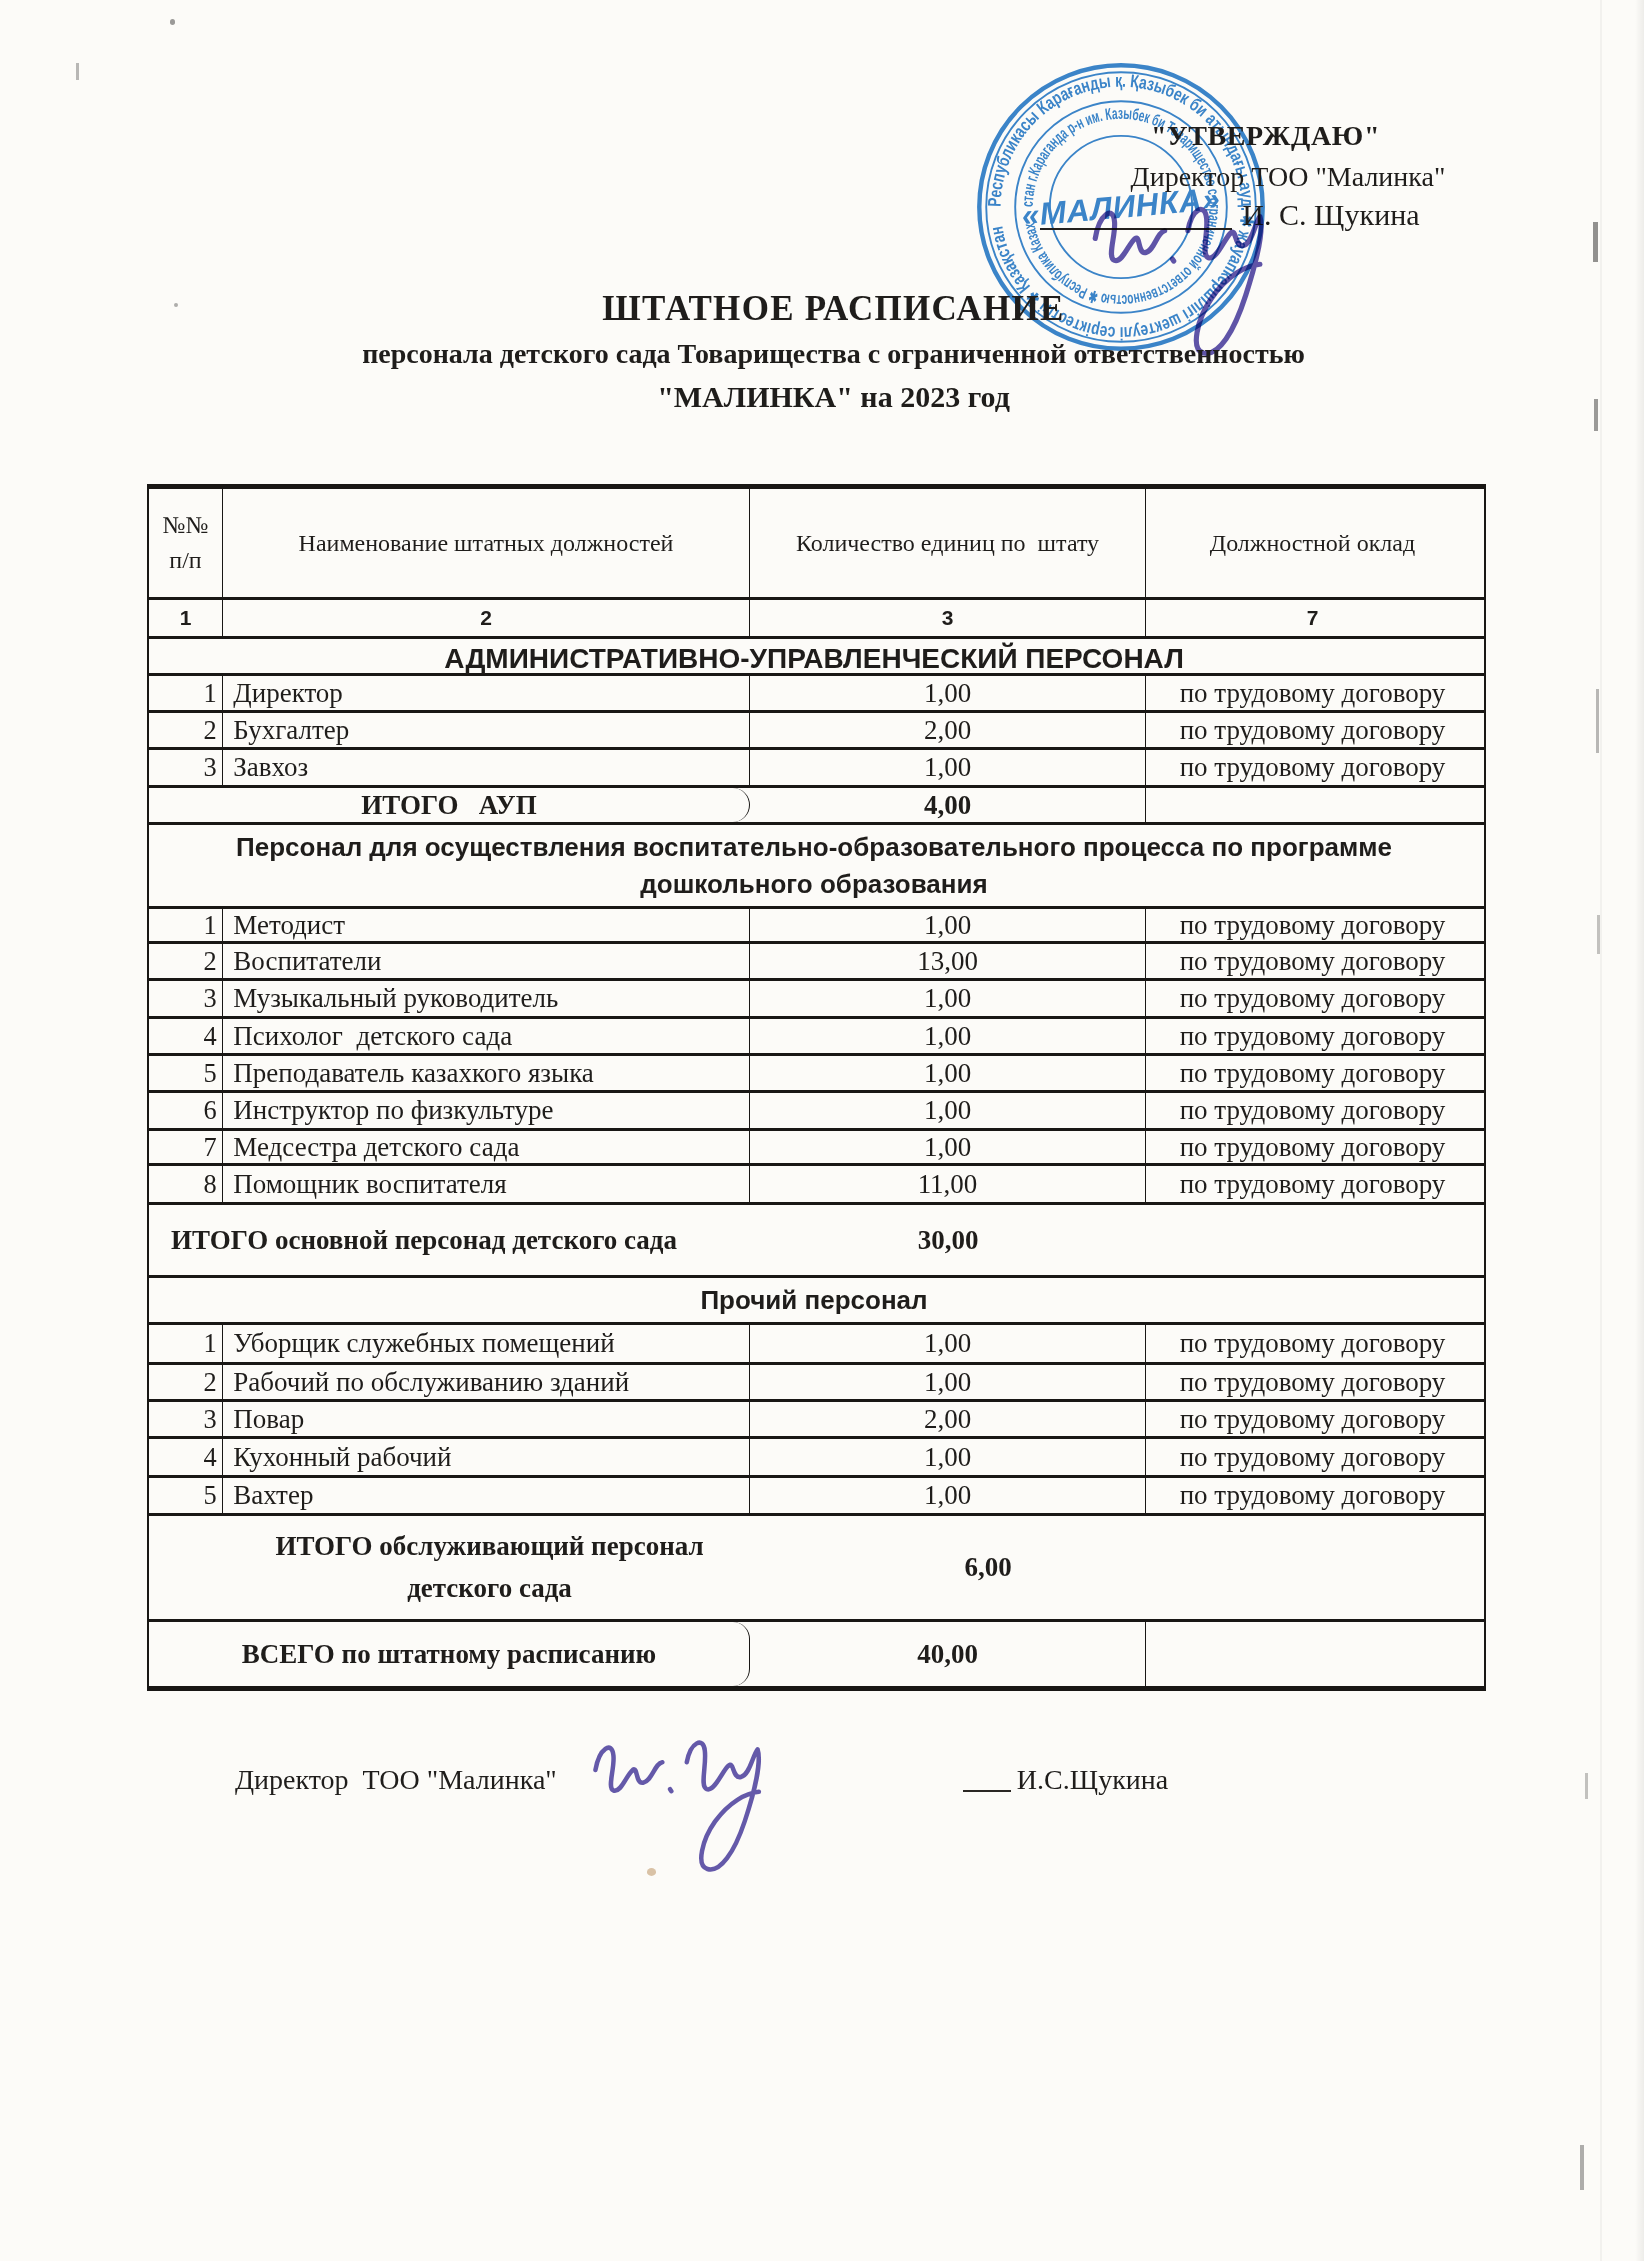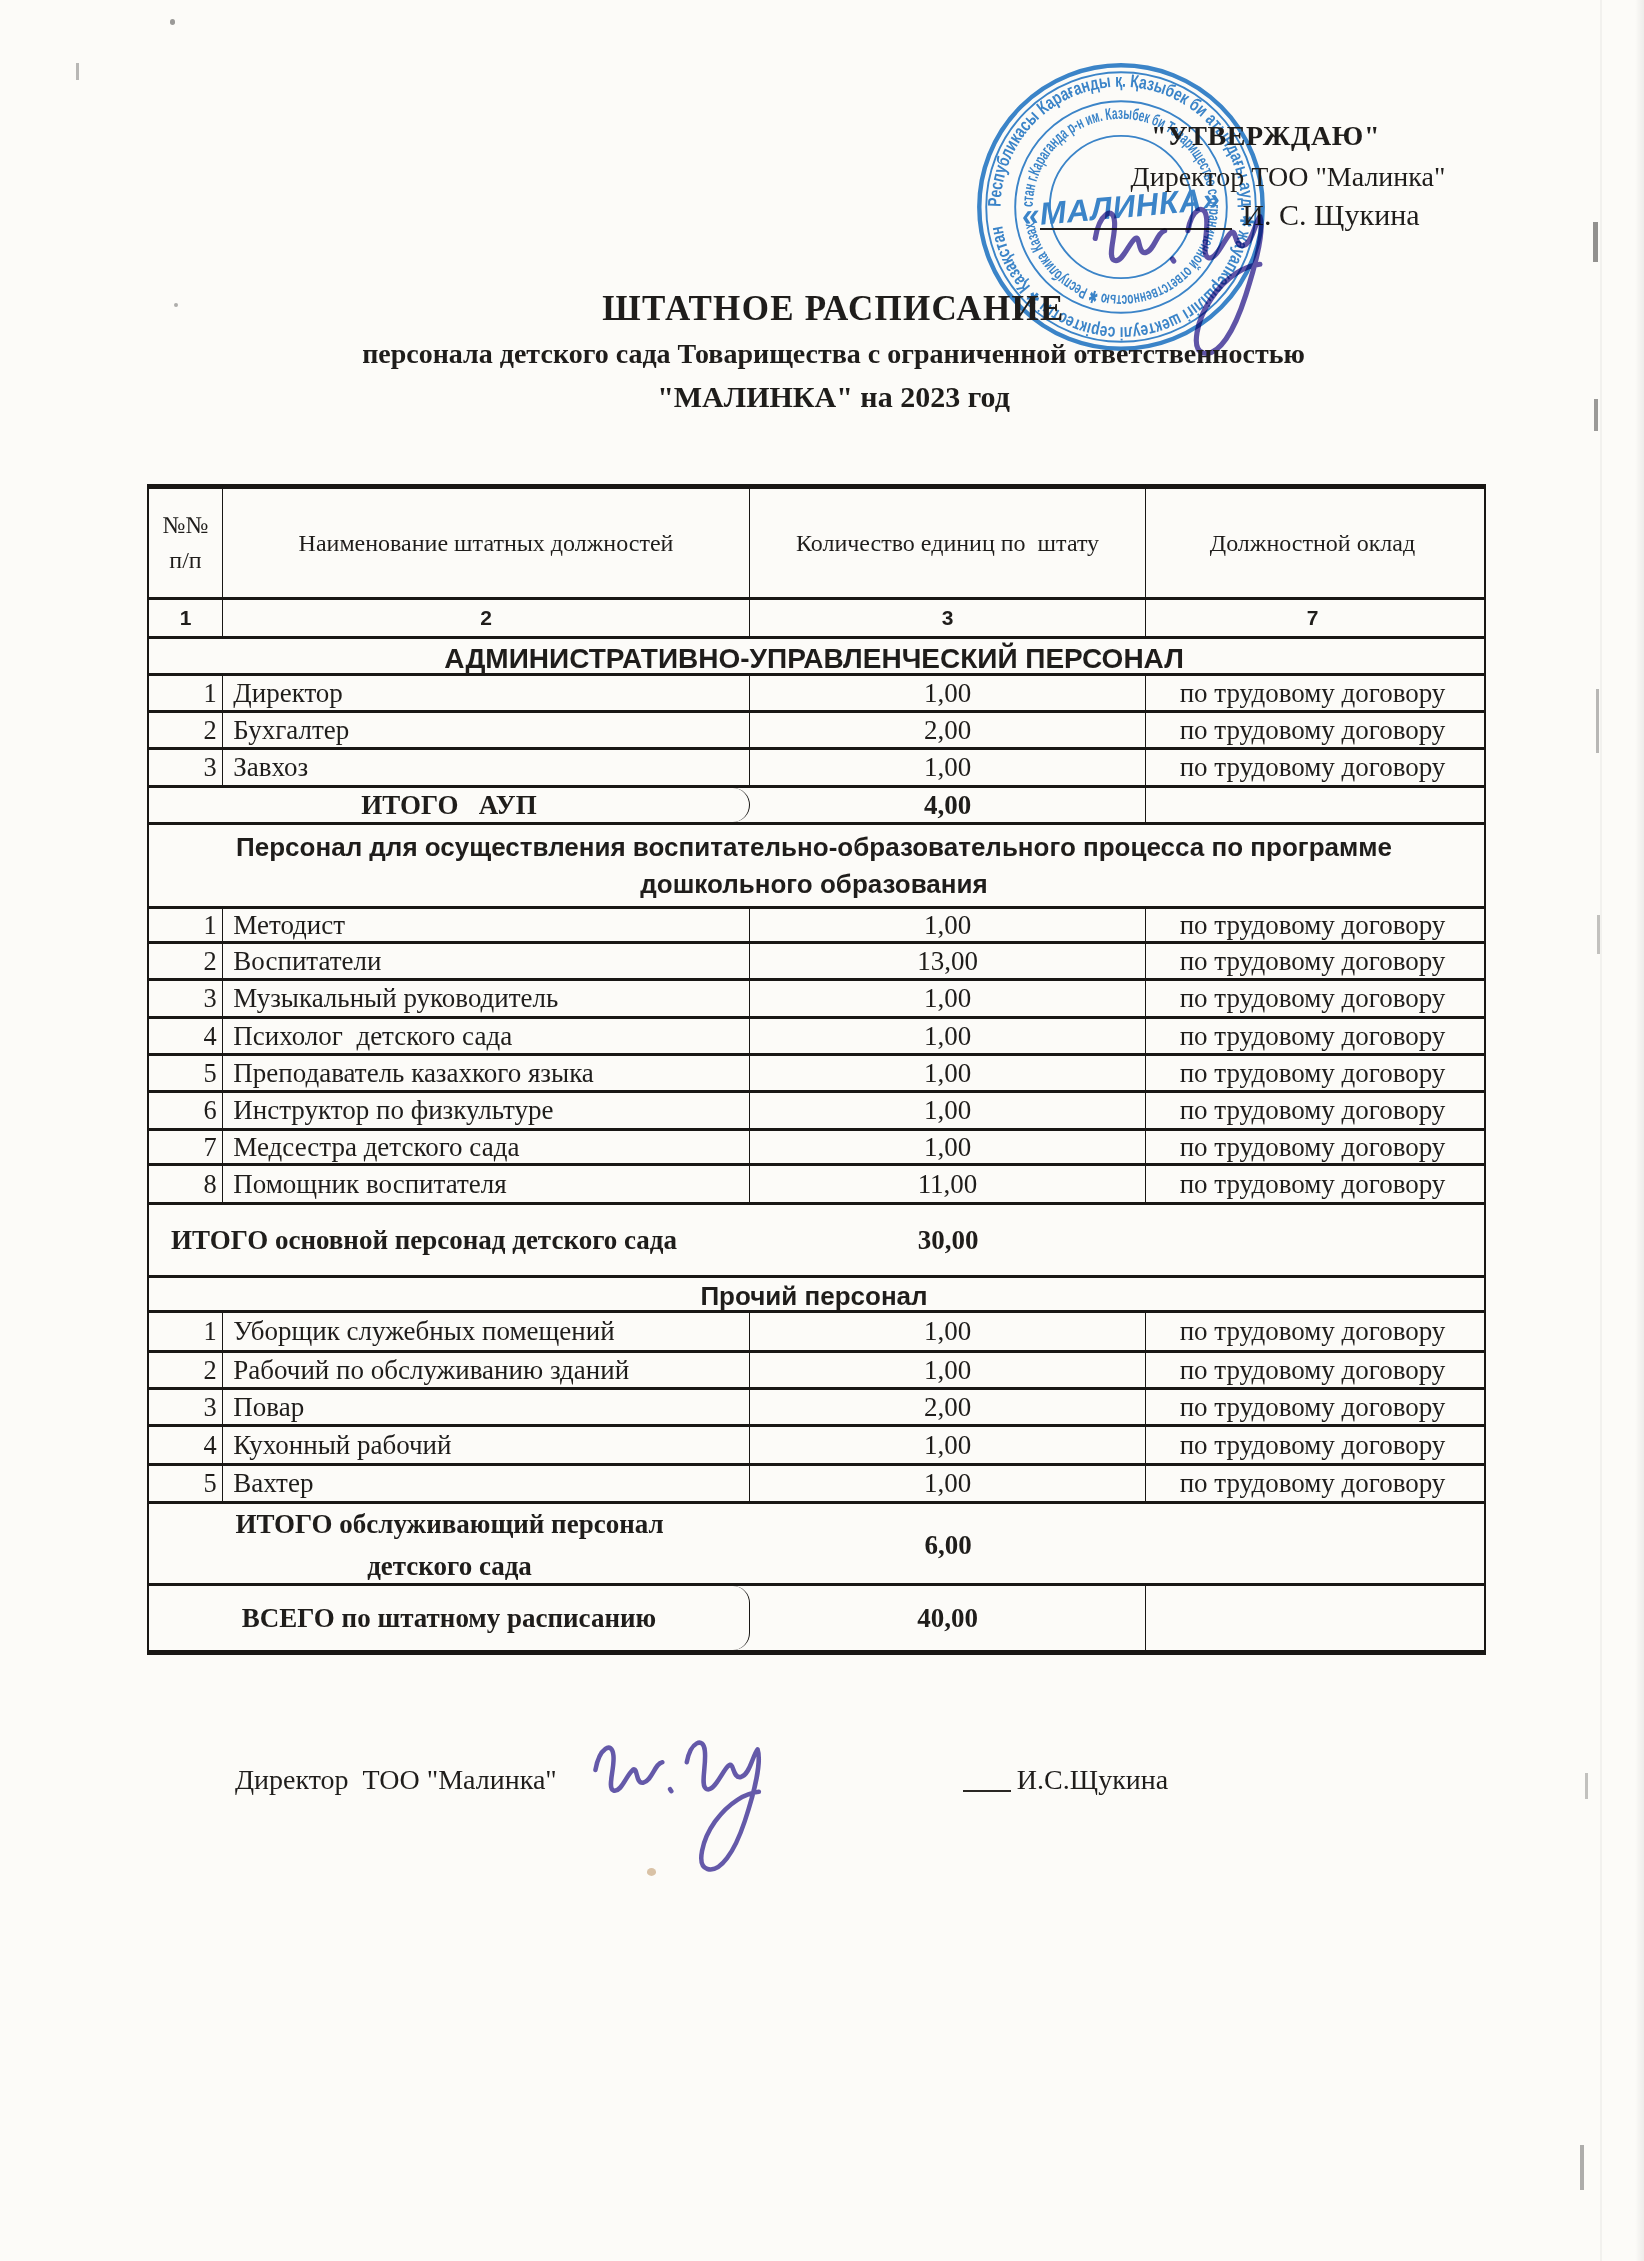--- a/index.html
+++ b/index.html
@@ -213,21 +213,21 @@
           <div class="cell c-num vline">8</div>
           <div class="cell c-name vline">Помощник воспитателя</div>
           <div class="cell c-qty vline">11,00</div>
           <div class="cell c-sal">по трудовому договору</div>
         </div>
         <div class="trow total div-no" style="height: 73px;">
           <div class="cell c-label ls-left">ИТОГО основной персонад детского сада</div>
           <div class="cell c-qty">30,00</div>
           <div class="cell c-sal"></div>
         </div>
-        <div class="trow section" style="height: 35px;">
+        <div class="trow section" style="height: 47px;">
           <div class="cell sec-cell" style="font-size: 26px;">Прочий персонал</div>
         </div>
         <div class="trow data" style="height: 40px;">
           <div class="cell c-num vline">1</div>
           <div class="cell c-name vline">Уборщик служебных помещений</div>
           <div class="cell c-qty vline">1,00</div>
           <div class="cell c-sal">по трудовому договору</div>
         </div>
         <div class="trow data" style="height: 37px;">
           <div class="cell c-num vline">2</div>
@@ -246,21 +246,21 @@
           <div class="cell c-name vline">Кухонный рабочий</div>
           <div class="cell c-qty vline">1,00</div>
           <div class="cell c-sal">по трудовому договору</div>
         </div>
         <div class="trow data" style="height: 38px;">
           <div class="cell c-num vline">5</div>
           <div class="cell c-name vline">Вахтер</div>
           <div class="cell c-qty vline">1,00</div>
           <div class="cell c-sal">по трудовому договору</div>
         </div>
-        <div class="trow total div-no" style="height: 82px;">
+        <div class="trow total div-no" style="height: 106px; padding-left: 40px;">
           <div class="cell c-label"><div class="wrap-span">ИТОГО обслуживающий персонал детского сада</div></div>
           <div class="cell c-qty">6,00</div>
           <div class="cell c-sal"></div>
         </div>
         <div class="trow total div-yes" style="height: 64px;">
           <div class="cell c-label vline">ВСЕГО по штатному расписанию</div>
           <div class="cell c-qty vline">40,00</div>
           <div class="cell c-sal"></div>
         </div>
       </div>

